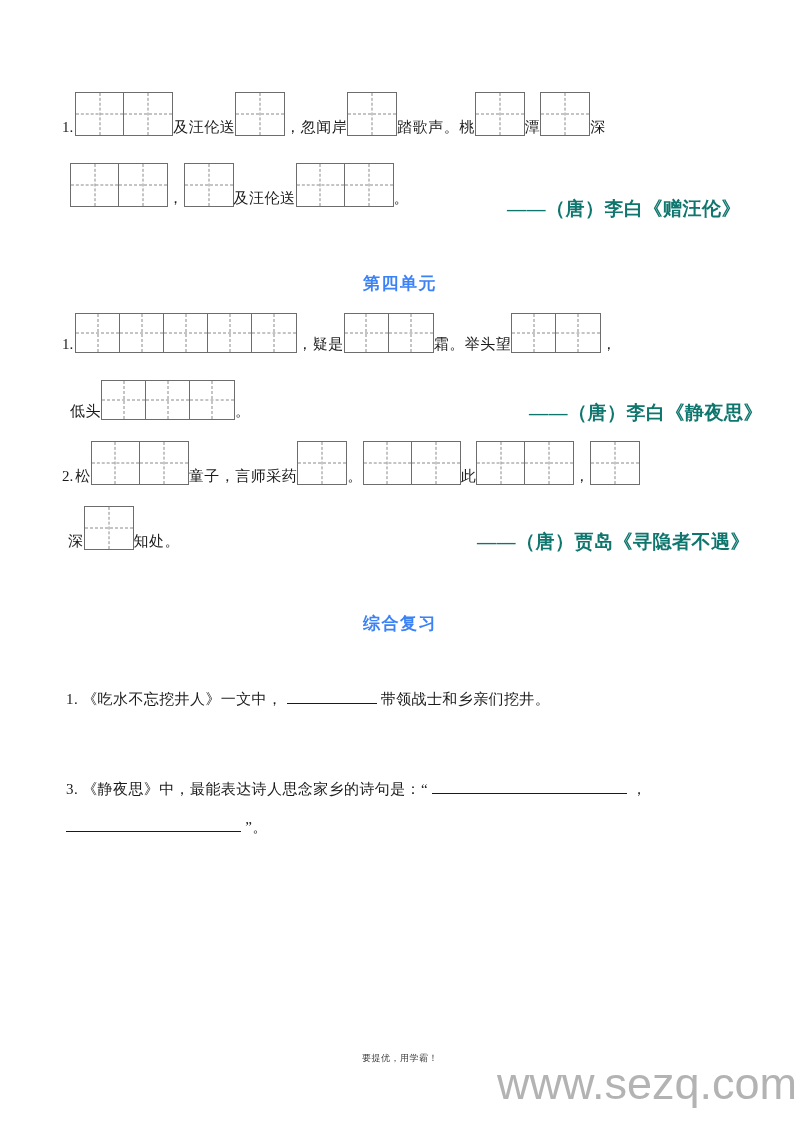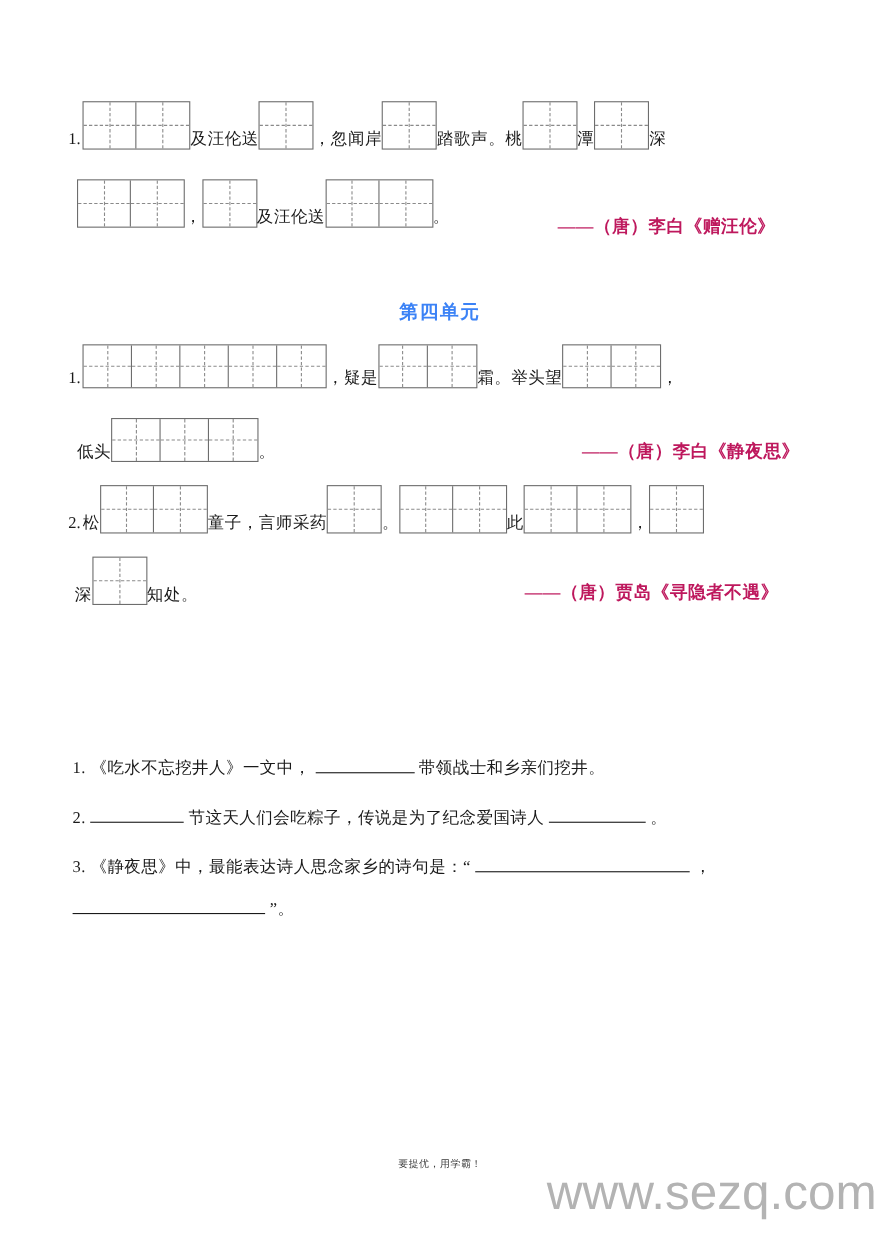--- a/index.html
+++ b/index.html
@@ -80,23 +80,23 @@
     height: 0;
     border-top: 1px dashed #8a8a8a;
     transform: translateY(-0.5px);
   }
   .gridbox.h38 .cell { height: 38px; }
   .gridbox.w44 .cell { width: 44px; }
 
   
   .attribution {
     position: absolute;
-    color: #be185d;
-    font-family: "Liberation Serif", "DejaVu Serif", serif;
-    font-size: 16px;
+    color: #0f766e;
+    font-family: "Liberation Serif", "DejaVu Serif", serif;
+    font-size: 19px;
     font-weight: bold;
     letter-spacing: 0.5px;
     white-space: nowrap;
   }
 
   
   .section-heading {
     position: absolute;
     width: 100%;
     text-align: center;
@@ -265,35 +265,29 @@
   <div class="poem-line" style="left:68px; top:506px;">
     <span class="txt">深</span>
     <span class="gridbox">
       <span class="cell"></span>
     </span>
     <span class="txt">知处。</span>
   </div>
 
   <div class="attribution" style="left:477px; top:529px;">——（唐）贾岛《寻隐者不遇》</div>
 
+  <div class="section-heading" style="top:612px;">综合复习</div>
 
   <div class="question" style="left:66px; top:652px;">
     <span>1.</span>
     <span>《吃水不忘挖井人》一文中，</span>
     <span class="blank b-90"></span>
     <span>带领战士和乡亲们挖井。</span>
   </div>
 
-  <div class="question" style="left:66px; top:697px;">
-    <span>2.</span>
-    <span class="blank b-85"></span>
-    <span>节这天人们会吃粽子，传说是为了纪念爱国诗人</span>
-    <span class="blank b-88"></span>
-    <span>。</span>
-  </div>
 
   <div class="question" style="left:66px; top:742px;text-align:center;">
     <span>3.</span>
     <span>《静夜思》中，最能表达诗人思念家乡的诗句是：“</span>
     <span class="blank b-195"></span>
     <span>，</span>
   </div>
 
   <div class="question" style="left:66px; top:780px;">
     <span class="blank b-175"></span>

